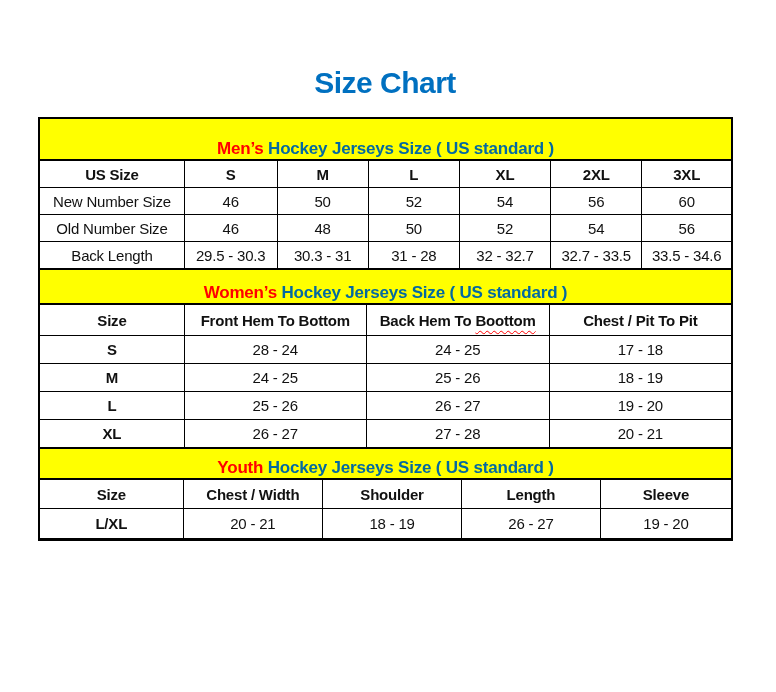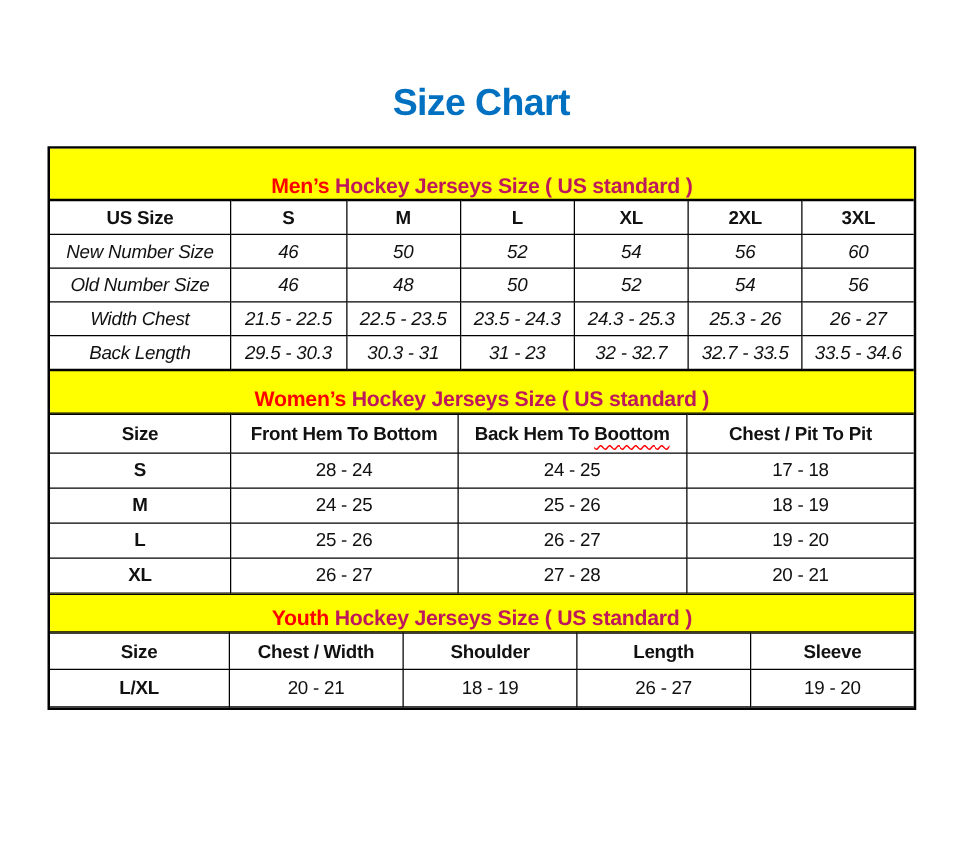--- a/index.html
+++ b/index.html
@@ -41,21 +41,21 @@
     display: flex;
     align-items: flex-end;
     justify-content: center;
     font-weight: bold;
     font-size: 17px;
     letter-spacing: -0.2px;
     border-bottom: 1px solid var(--border-black);
   }
   .banner.not-first { border-top: 1px solid var(--border-black); }
   .banner .hl { color: var(--accent-red); white-space: pre; }
-  .banner .rest { color: #be185d; white-space: pre; }
+  .banner .rest { color: #0369a1; white-space: pre; }
   table.size-table {
     width: 100%;
     border-collapse: collapse;
     table-layout: fixed;
     padding-left: 25px;
   }
   table.size-table th,
   table.size-table td {
     border: 1px solid var(--border-black);
     text-align: center;
@@ -67,21 +67,21 @@
     white-space: nowrap;
   }
   table.size-table th { font-weight: bold; }
   table.size-table td { font-weight: normal; }
   table.size-table td.bold-label { font-weight: bold; }
   
   .banner-mens   { height: 41px; }
   .banner-womens { height: 35px; }
   .banner-youth  { height: 31px; }
   table.sec-mens   thead th { height: 27px; }
-  table.sec-mens   tbody td { height: 27px; font-style: italic; }
+  table.sec-mens   tbody td { height: 27px; }
   table.sec-womens thead th { height: 31px; }
   table.sec-womens tbody td { height: 28px; }
   table.sec-youth  thead th { height: 29px; }
   table.sec-youth  tbody td { height: 30px; }
   
   table.size-table tr > *:first-child { border-left: none; }
   table.size-table tr > *:last-child  { border-right: none; }
   .misspell {
     text-decoration: underline;
     text-decoration-style: wavy;
@@ -135,33 +135,24 @@
           <tr>
             <td>Old Number Size</td>
             <td>46</td>
             <td>48</td>
             <td>50</td>
             <td>52</td>
             <td>54</td>
             <td>56</td>
           </tr>
           <tr>
-            <td>Width Chest</td>
-            <td>21.5 - 22.5</td>
-            <td>22.5 - 23.5</td>
-            <td>23.5 - 24.3</td>
-            <td>24.3 - 25.3</td>
-            <td>25.3 - 26</td>
-            <td>26 - 27</td>
-          </tr>
-          <tr>
             <td>Back Length</td>
             <td>29.5 - 30.3</td>
             <td>30.3 - 31</td>
-            <td>31 - 23</td>
+            <td>31 - 28</td>
             <td>32 - 32.7</td>
             <td>32.7 - 33.5</td>
             <td>33.5 - 34.6</td>
           </tr>
         </tbody>
       </table>
       <div class="banner banner-womens not-first">
         <span class="hl">Women’s</span>
         <span class="rest"> Hockey Jerseys Size ( US standard )</span>
       </div>

